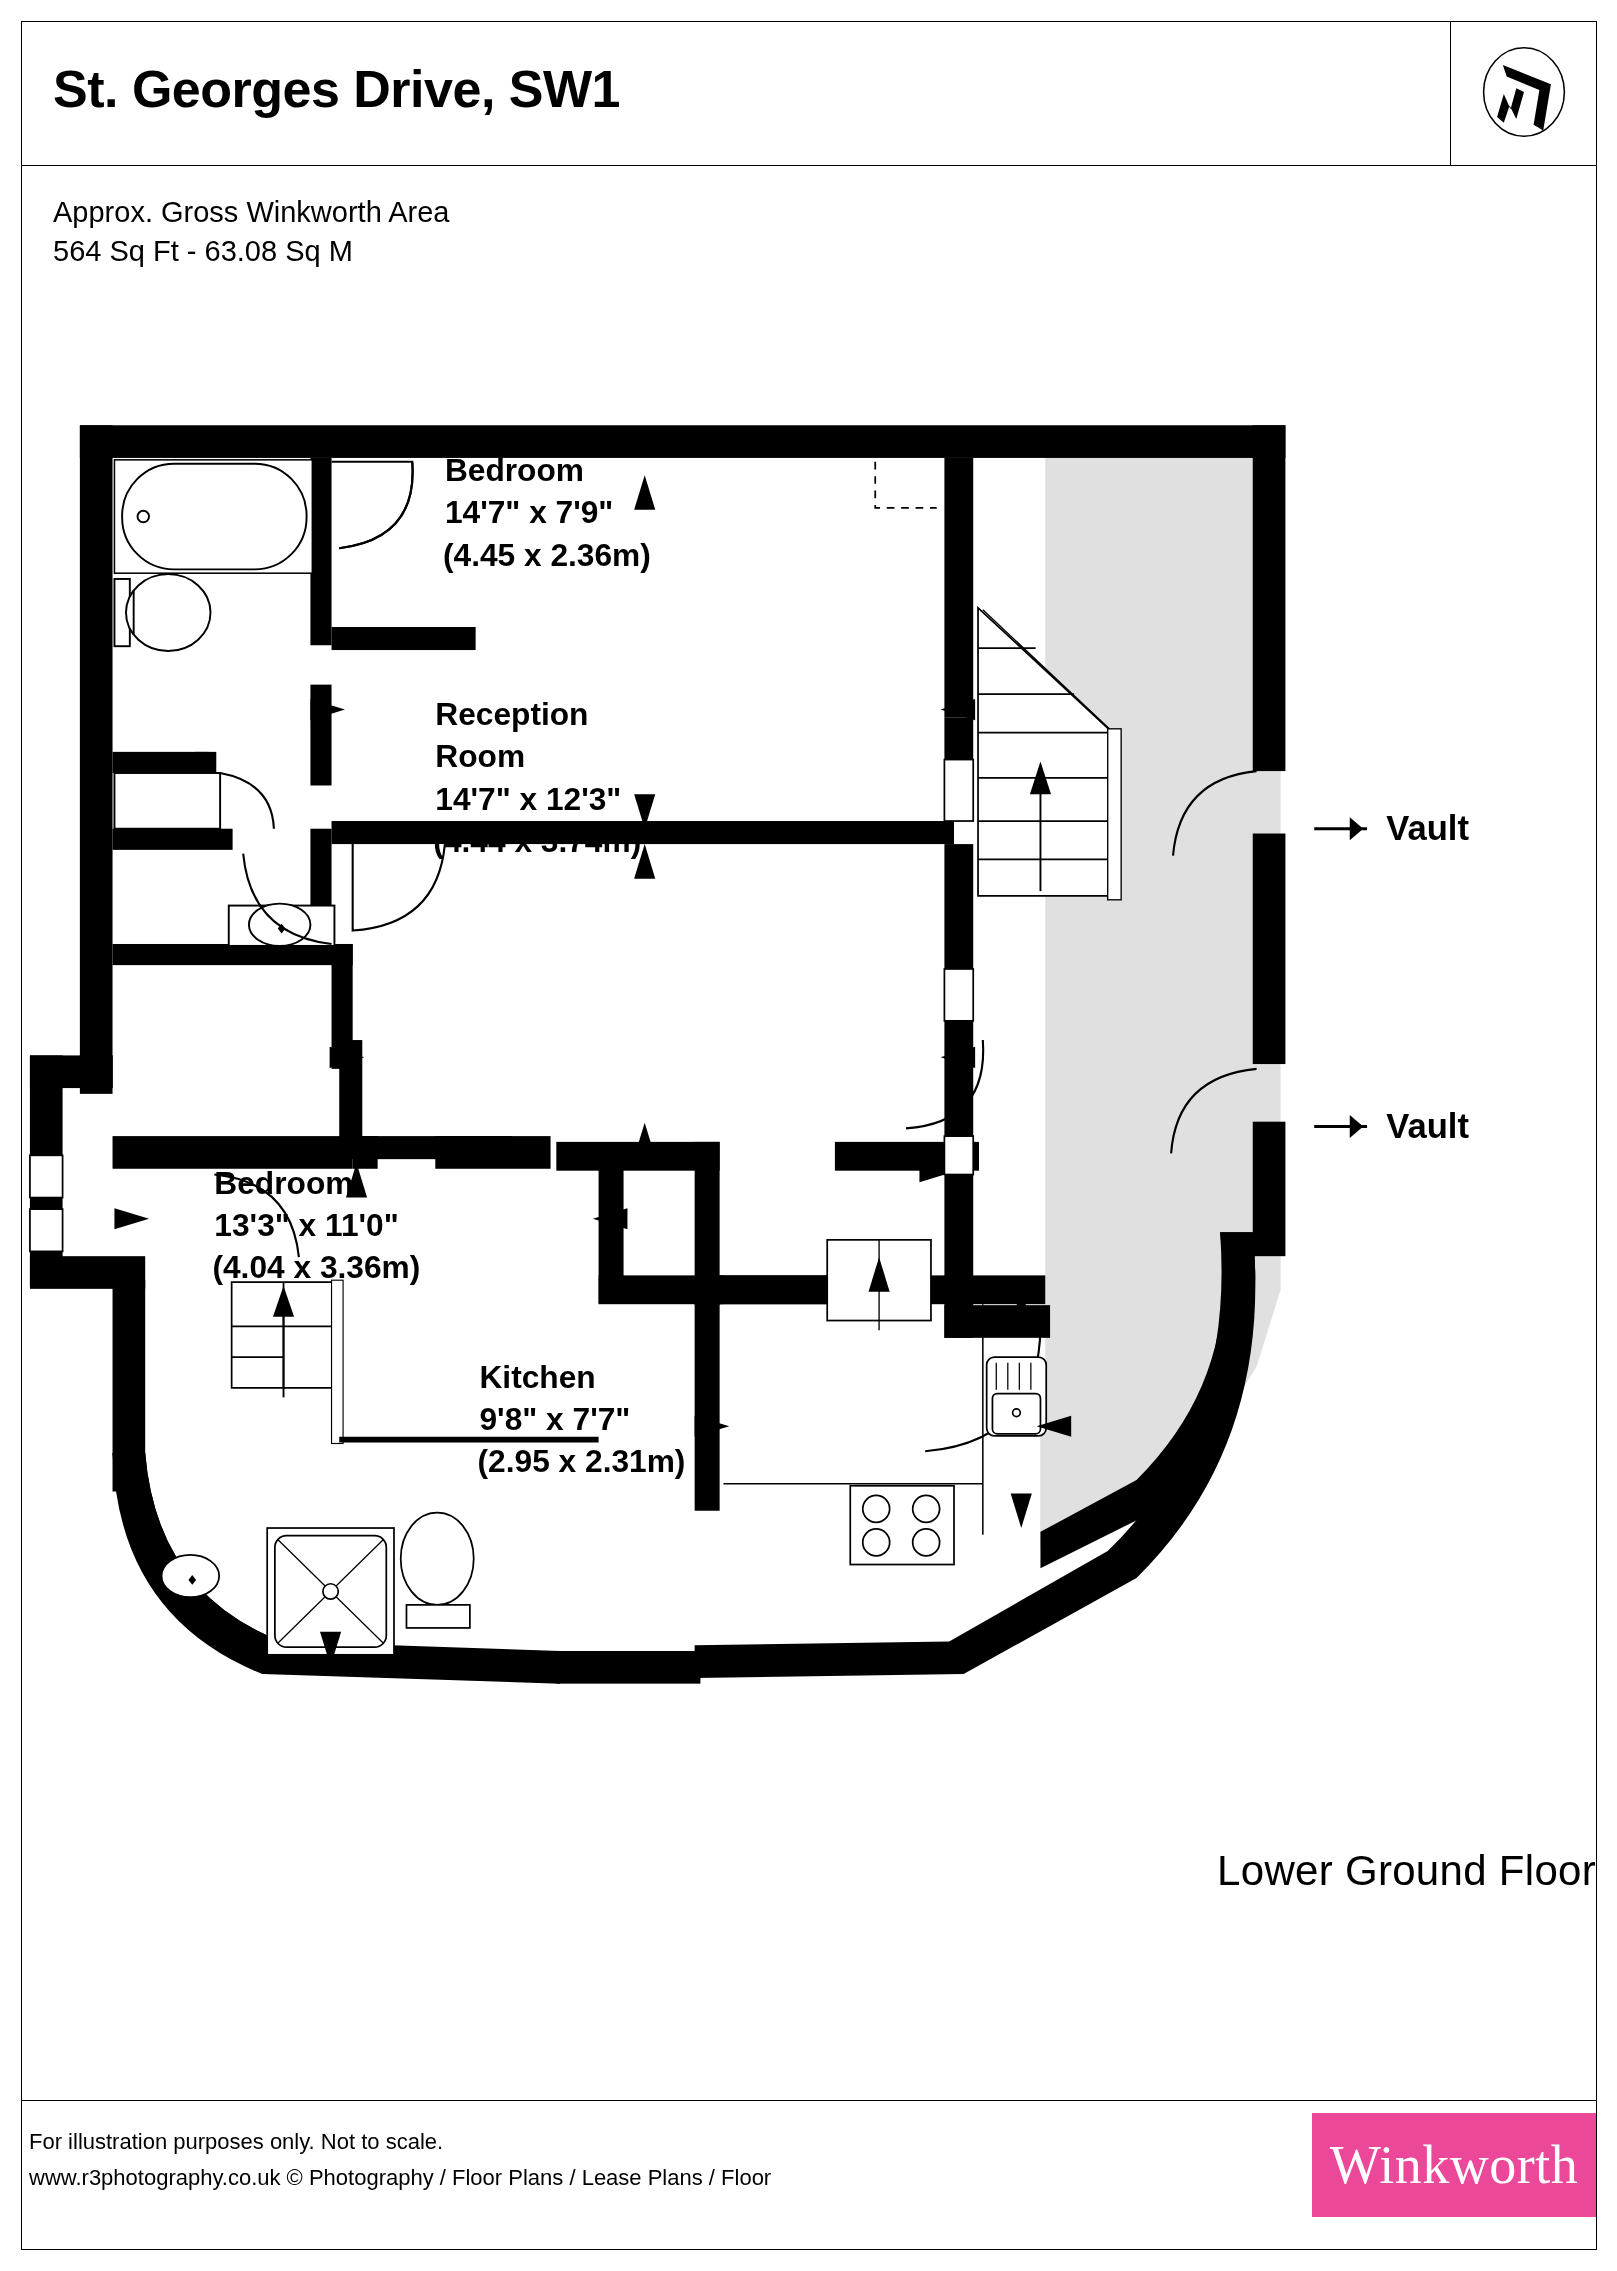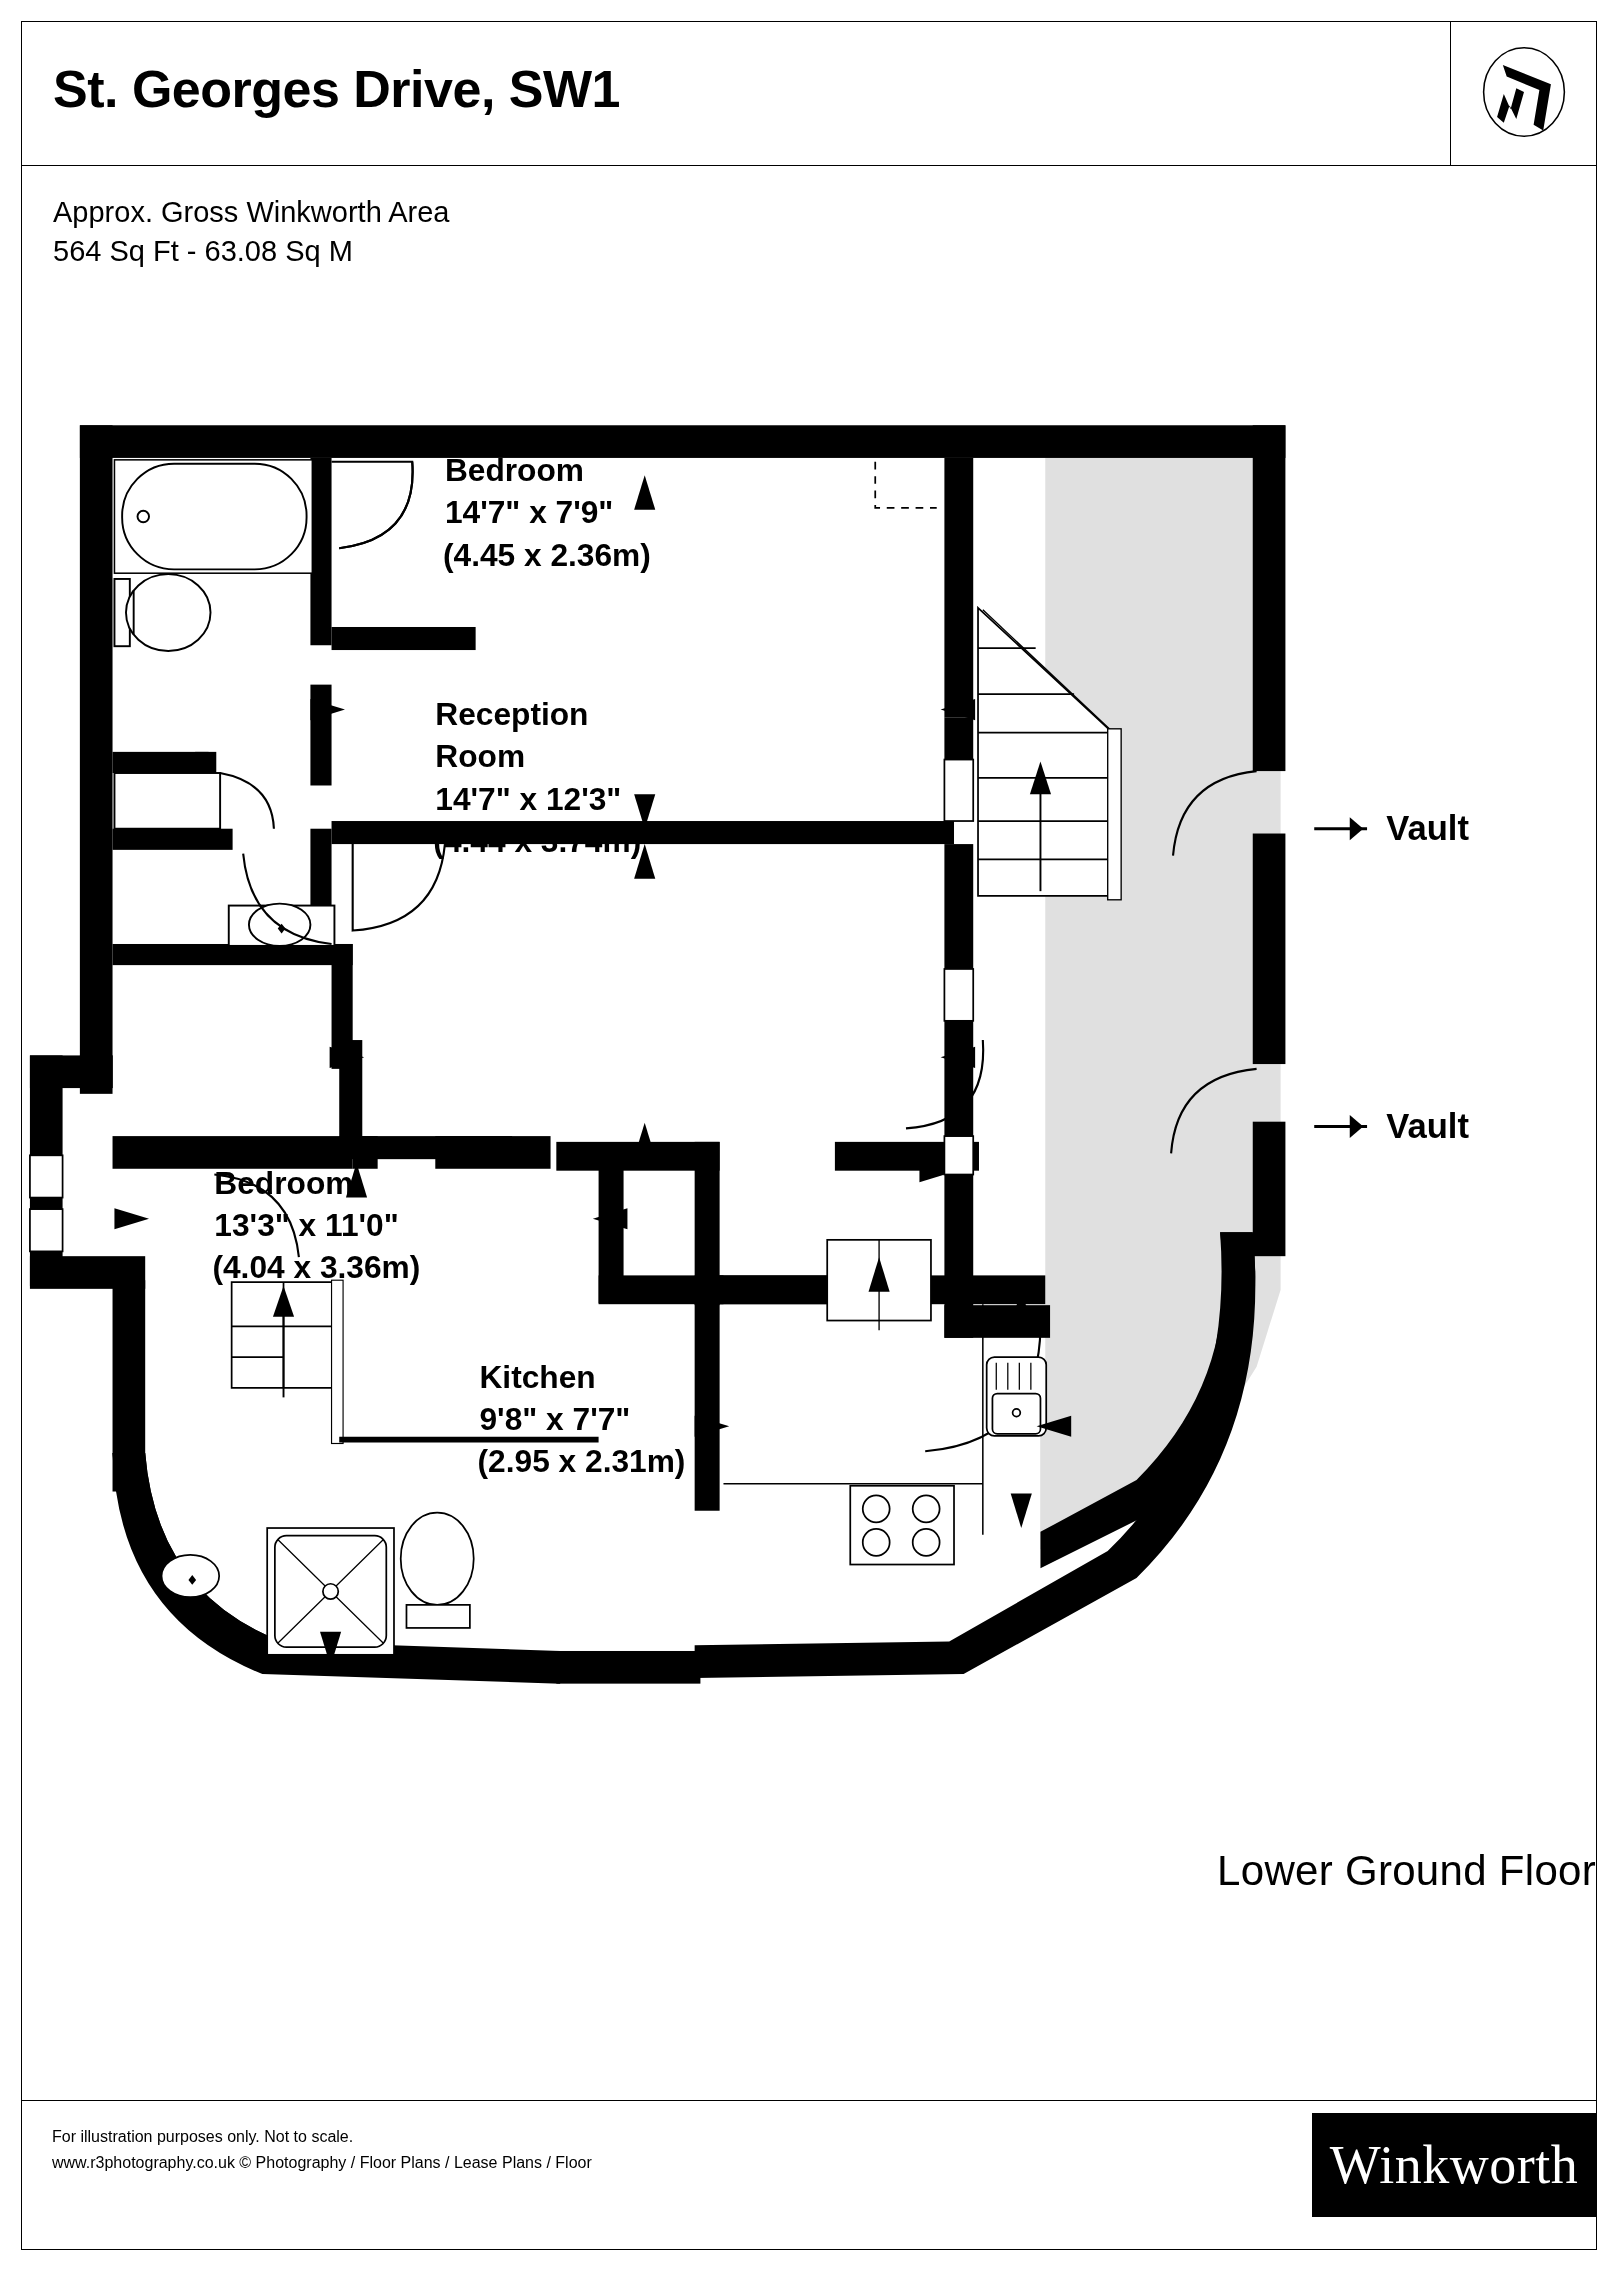--- a/index.html
+++ b/index.html
@@ -94,23 +94,23 @@
     position: absolute;
     left: 0;
     bottom: 0;
     width: 100%;
     height: 149px;
     border-top: 1.9px solid #000;
     box-sizing: border-box;
   }
   .footer-text {
     position: absolute;
-    left: 30px;
+    left: 7px;
     top: 23px;
-    font-size: 16px;
+    font-size: 22px;
     line-height: 1.62;
   }
   .footer-line { white-space: nowrap; }
   .brand-box {
     position: absolute;
     right: 0;
     top: 11.5px;
     width: 284px;
     height: 104px;
     display: flex;
@@ -411,19 +411,19 @@
     </svg>
   </div>
 
   <div class="floor-caption">Lower Ground Floor</div>
 
   <div class="footer-band">
     <div class="footer-text">
       <div class="footer-line">For illustration purposes only. Not to scale.</div>
       <div class="footer-line">www.r3photography.co.uk © Photography / Floor Plans / Lease Plans / Floor</div>
     </div>
-    <div class="brand-box" style="background: #000000;">
+    <div class="brand-box" style="background: #ec4899;">
       <span class="brand-word" style="color: rgb(255, 255, 255);">Winkworth</span>
     </div>
   </div>
 
 </div>
 
 
 </body></html>

